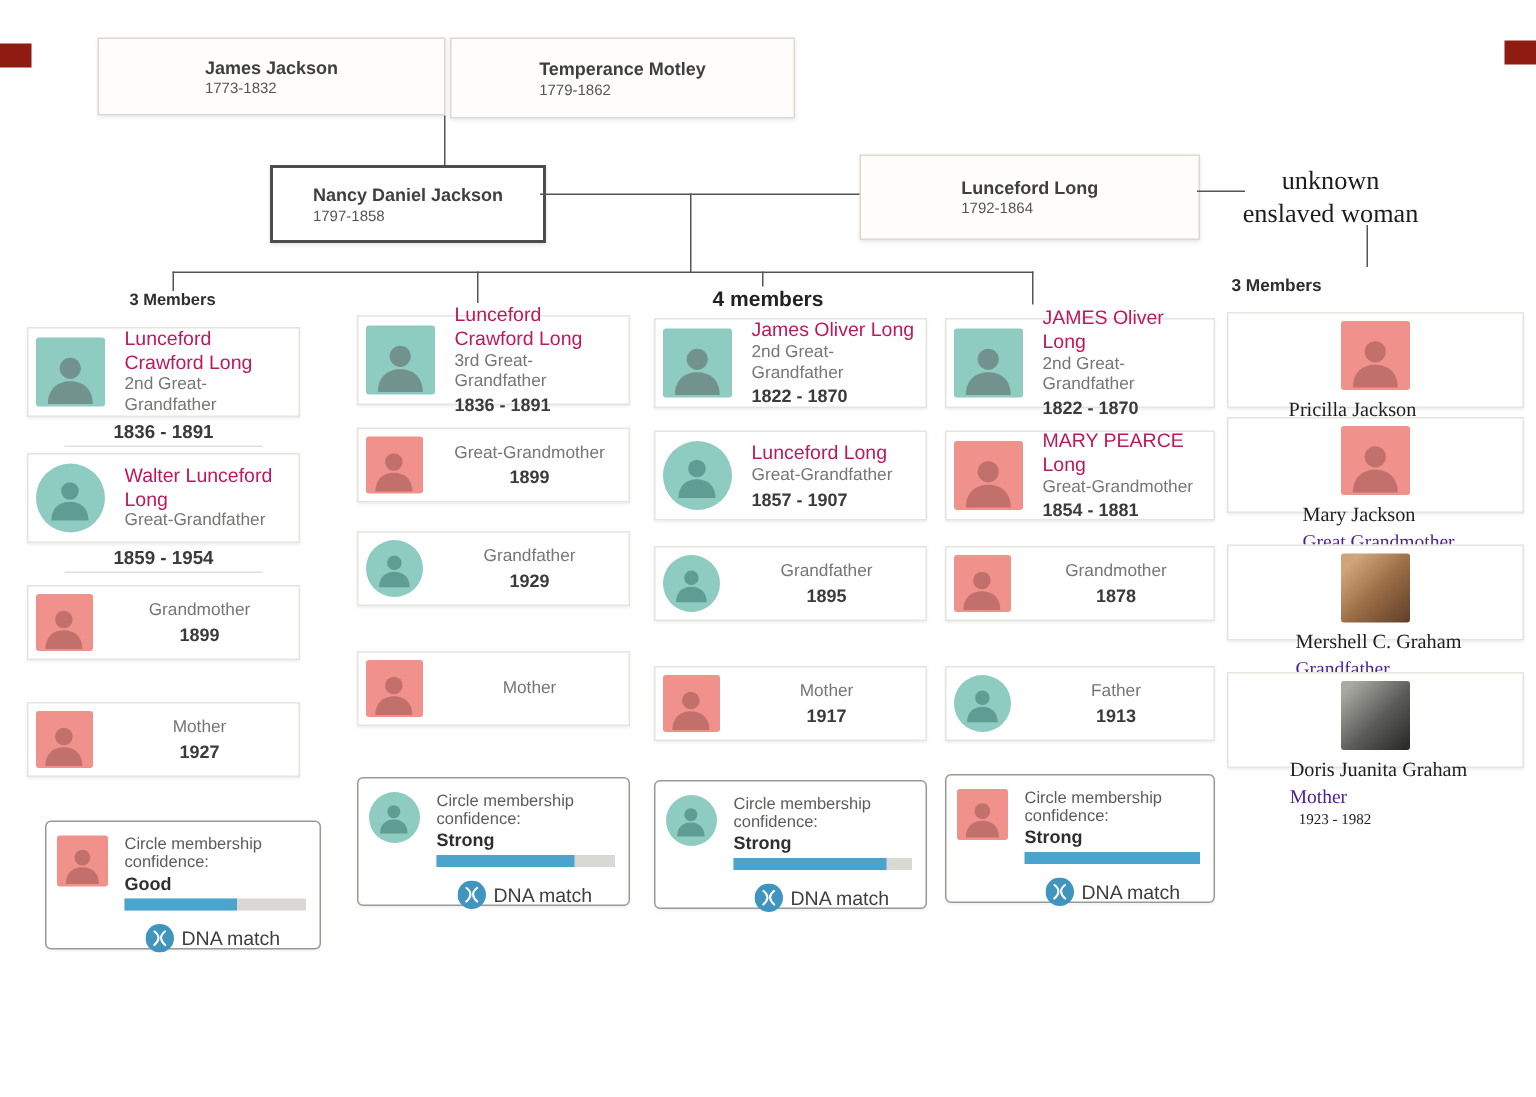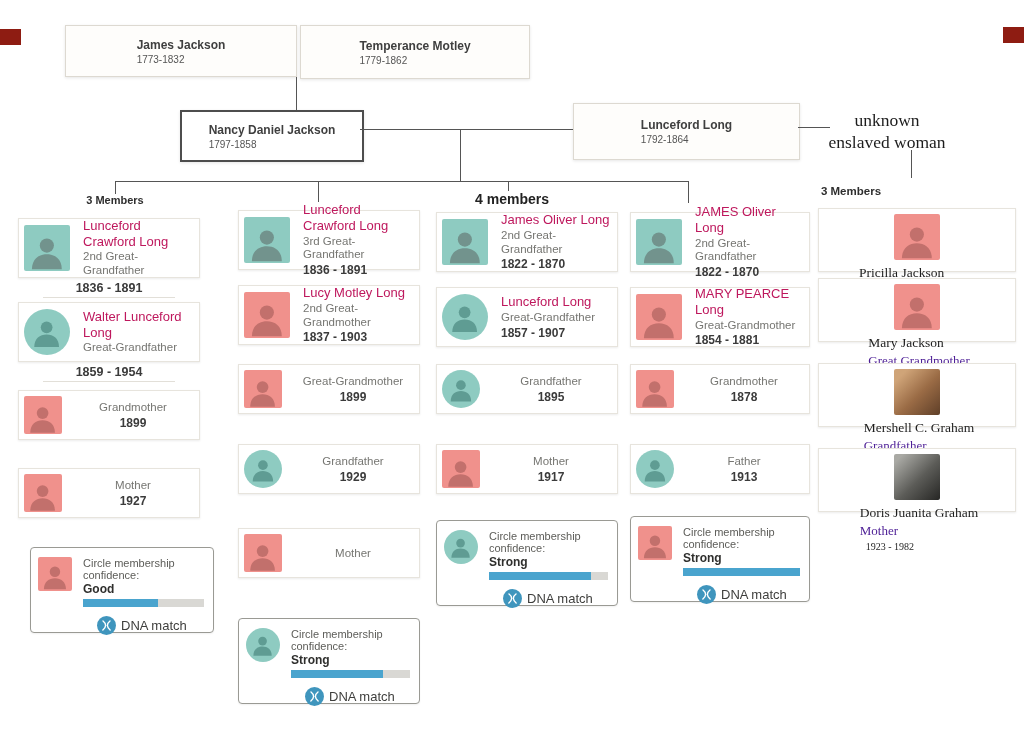--- a/index.html
+++ b/index.html
@@ -237,35 +237,20 @@
             </svg>
           </div>
           <div class="card-text">
             <div class="card-name">Lunceford Crawford Long</div>
             <div class="card-relation">3rd Great-Grandfather</div>
             <div class="card-dates">1836 - 1891</div>
           </div>
         </div>
       </div>
       <div class="slot">
-        <div class="person-card named">
-          <div class="avatar pink-square">
-            <svg viewBox="0 0 24 24" aria-hidden="true">
-              <circle cx="12" cy="8.4" r="4.5" fill="currentColor"></circle>
-              <path d="M2.5 23.5 C2.5 17 6.8 13.9 12 13.9 C17.2 13.9 21.5 17 21.5 23.5 Z" fill="currentColor"></path>
-            </svg>
-          </div>
-          <div class="card-text">
-            <div class="card-name">Lucy Motley Long</div>
-            <div class="card-relation">2nd Great-Grandmother</div>
-            <div class="card-dates">1837 - 1903</div>
-          </div>
-        </div>
-      </div>
-      <div class="slot">
         <div class="person-card">
           <div class="avatar pink-square">
             <svg viewBox="0 0 24 24" aria-hidden="true">
               <circle cx="12" cy="8.4" r="4.5" fill="currentColor"></circle>
               <path d="M2.5 23.5 C2.5 17 6.8 13.9 12 13.9 C17.2 13.9 21.5 17 21.5 23.5 Z" fill="currentColor"></path>
             </svg>
           </div>
           <div class="card-text">
             <div class="card-relation">Great-Grandmother</div>
             <div class="card-dates">1899</div>

